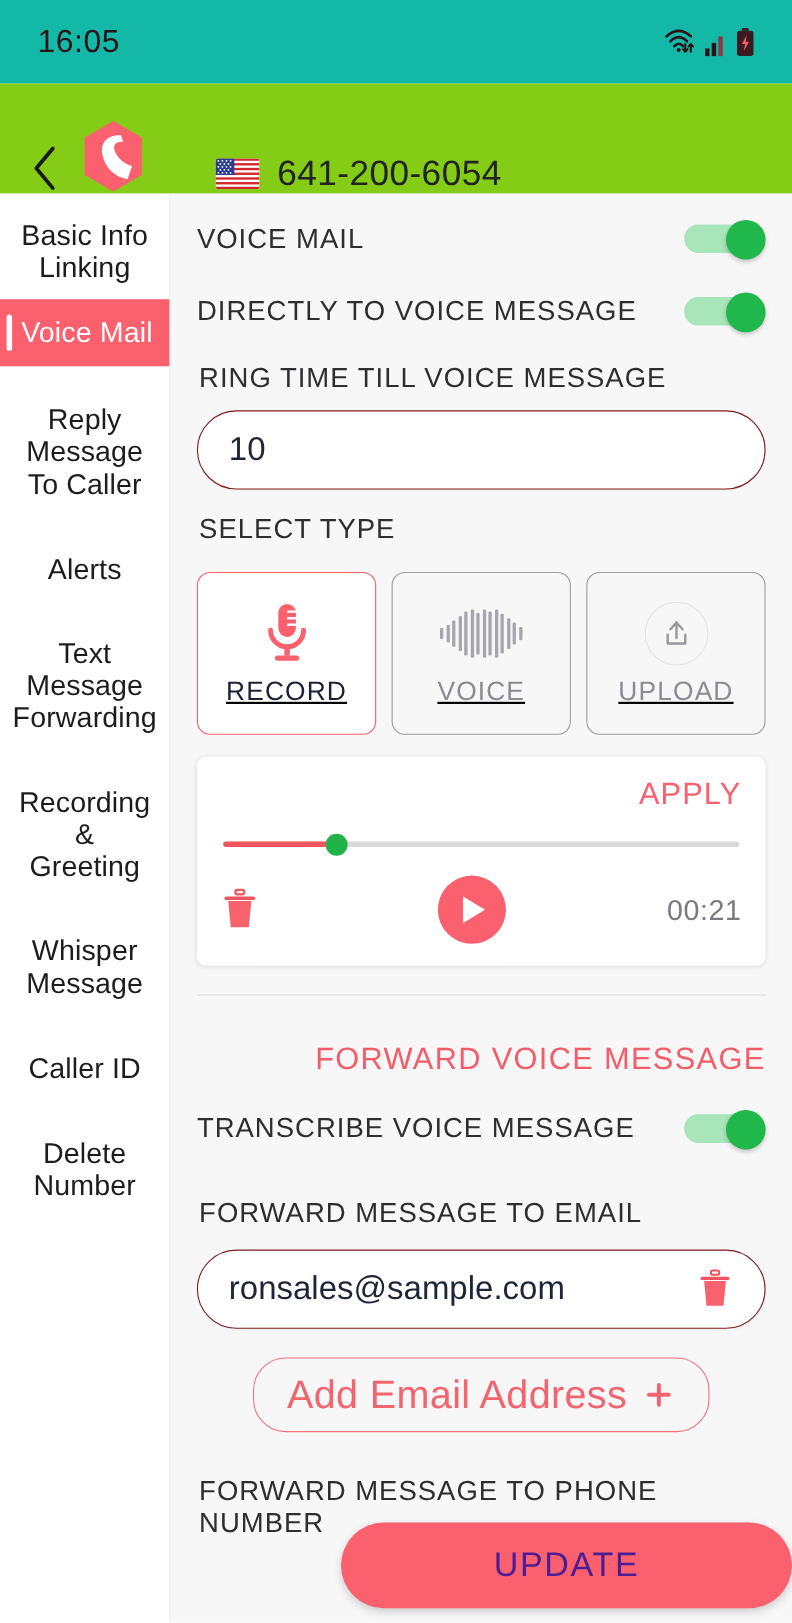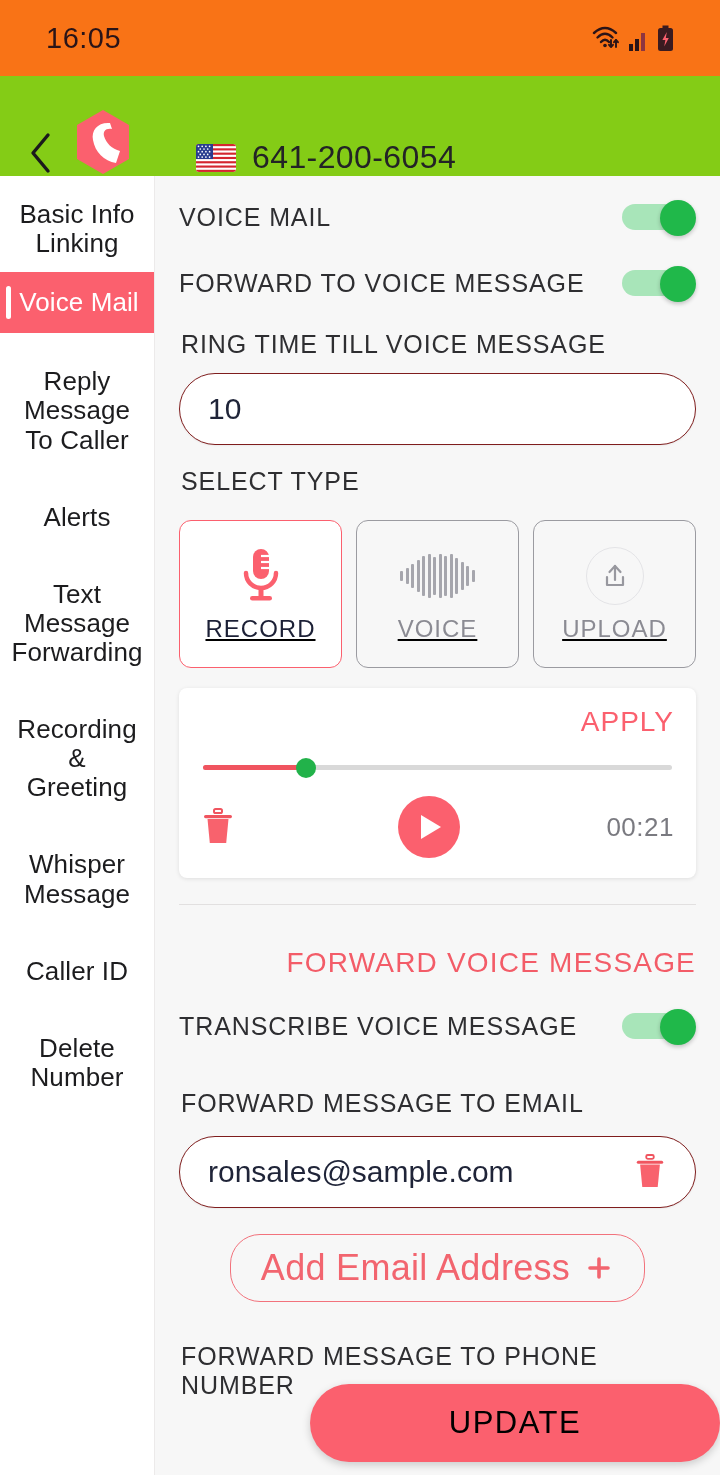--- a/index.html
+++ b/index.html
@@ -6,23 +6,23 @@
   html, body {
     width: 720px; height: 1475px;
     font-family: "Liberation Sans", sans-serif;
     background: #ffffff;
     overflow: hidden;
   }
   #app { position: relative; width: 720px; height: 1475px; overflow: hidden; }
 
   
   .statusbar {
-    height: 76px; background: #f97316;
+    height: 76px; background: #14b8a6;
     display: flex; align-items: center; justify-content: space-between;
-    padding: 0 46px;
+    padding: 0 34px;
   }
   .status-time { font-size: 29px; color: #2a1418; letter-spacing: .5px; }
   .status-icons { display: flex; align-items: flex-end; gap: 7px; }
 
   
   .appbar {
     height: 100px; background: #84cc16;
     display: flex; align-items: flex-end; padding: 0 0 0 18px;
     position: relative;
   }
@@ -201,21 +201,21 @@
   }
 
   
   .update-bar {
     position: absolute; left: 155px; right: 0; bottom: 0;
     height: 105px; display: flex; align-items: center; justify-content: center;
     pointer-events: none;
   }
   .update-btn {
     width: 477px; height: 78px; border-radius: 39px;
-    background: #FB606E; color: #000000;
+    background: #FB606E; color: #4c1d95;
     font-size: 31px; letter-spacing: 1.5px;
     display: flex; align-items: center; justify-content: center;
     border: none; cursor: pointer; pointer-events: auto;
     box-shadow: 0 3px 8px rgba(0,0,0,.18);
     font-family: "Liberation Sans", sans-serif;
   }
 </style>
 </head>
 <body>
 
@@ -330,21 +330,21 @@
         <div class="row">
           <div class="row-label">VOICE MAIL</div>
           <div class="toggle">
             <div class="track"></div>
             <div class="thumb"></div>
           </div>
         </div>
 
         
         <div class="row">
-          <div class="row-label">FORWARD TO VOICE MESSAGE</div>
+          <div class="row-label">DIRECTLY TO VOICE MESSAGE</div>
           <div class="toggle">
             <div class="track"></div>
             <div class="thumb"></div>
           </div>
         </div>
 
         
         <div class="field-label">RING TIME TILL VOICE MESSAGE</div>
         <input class="text-input" type="text" value="10" style="">
 

